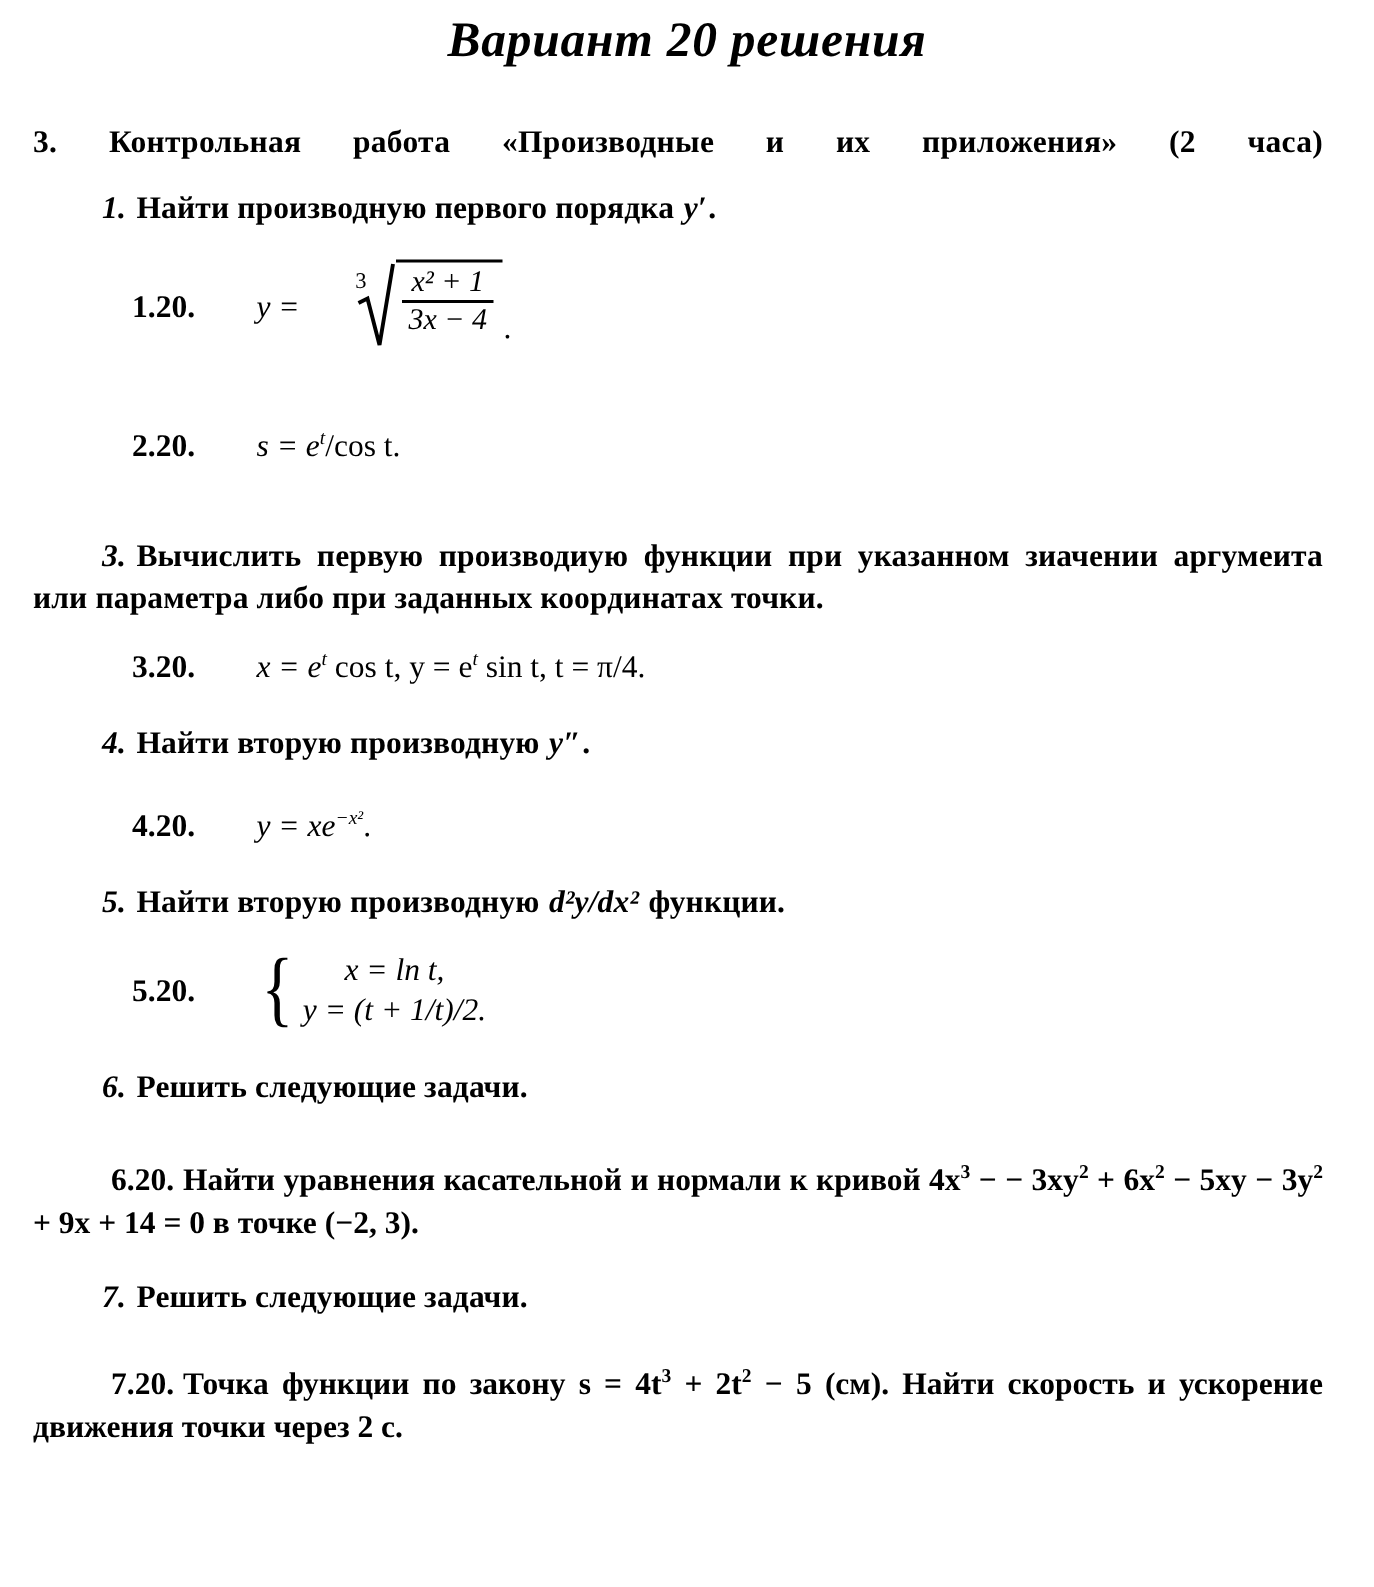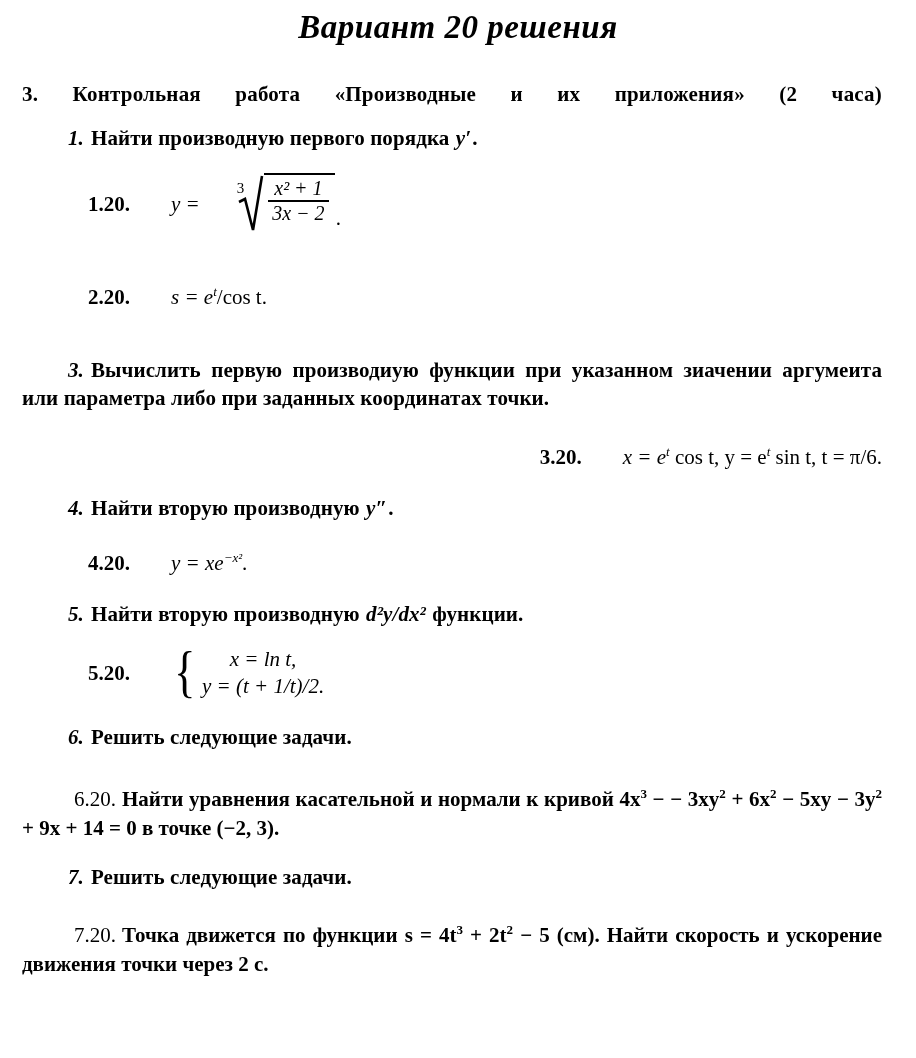--- a/index.html
+++ b/index.html
@@ -95,21 +95,21 @@
 
   
   .problem-par {
     font-size: 21px;
     font-weight: bold;
     margin: 30px 34px 0 22px;
     line-height: 1.35;
     text-align: justify;
     text-indent: 52px;
   }
-  .problem-par .pnum { font-weight: normal; padding-right: 6px; }
+  .problem-par .pnum { font-weight: bold; padding-right: 6px; }
 
   sup.sm {
     font-size: 0.62em;
     vertical-align: super;
     line-height: 0;
   }
 
   
   .radical-expr {
     display: inline-flex;
@@ -190,40 +190,40 @@
     <span class="radical-expr">
       <span class="rad-index">3</span>
       <span class="rad-sign">
         <svg width="26" height="62" viewBox="0 0 26 62" aria-hidden="true">
           <path d="M1 30 L7 27 L15 58 L24 4" fill="none" stroke="#000" stroke-width="2.6" stroke-linejoin="miter"></path>
         </svg>
       </span>
       <span class="rad-content">
         <span class="frac">
           <span class="numer">x² + 1</span>
-          <span class="denom">3x − 2</span>
+          <span class="denom">3x − 4</span>
         </span>
       </span>
       <span class="tail-dot">.</span>
     </span>
   </div>
 
 
   <div class="problem" style="margin-top:47px;">
     <span class="pnum">2.20.</span>
     <span class="pbody"><span>s = e</span><sup class="sm">t</sup><span class="up">/cos t.</span></span>
   </div>
 
   <div class="task-head two-line" style="margin-top:46px;">
     <span class="num">3.</span><span>Вычислить первую производиую функции при указанном зиачении аргумеита или параметра либо при заданных координатах точки.</span>
   </div>
 
-  <div class="problem" style="margin-top:31px;justify-content:flex-end;">
+  <div class="problem" style="margin-top:18px;">
     <span class="pnum">3.20.</span>
-    <span class="pbody"><span>x = e</span><sup class="sm">t</sup><span class="up"> cos t,  y = e</span><sup class="sm">t</sup><span class="up"> sin t,  t = π/6.</span></span>
+    <span class="pbody"><span>x = e</span><sup class="sm">t</sup><span class="up"> cos t,  y = e</span><sup class="sm">t</sup><span class="up"> sin t,  t = π/4.</span></span>
   </div>
 
   <div class="task-head" style="margin-top:24px;">
     <span class="num">4.</span><span>Найти вторую производную </span><span class="mathv">y″</span><span>.</span>
   </div>
 
   <div class="problem" style="">
     <span class="pnum">4.20.</span>
     <span class="pbody"><span>y = xe</span><sup class="sm">−x²</sup><span class="up">.</span></span>
   </div>
@@ -249,16 +249,16 @@
 
   <div class="problem-par" style="margin-top:34px;">
     <span class="pnum">6.20.</span><span>Найти уравнения касательной и нормали к кривой 4x</span><sup class="sm">3</sup><span> − − 3xy</span><sup class="sm">2</sup><span> + 6x</span><sup class="sm">2</sup><span> − 5xy − 3y</span><sup class="sm">2</sup><span> + 9x + 14 = 0 в точке (−2, 3).</span>
   </div>
 
   <div class="task-head" style="margin-top:22px;">
     <span class="num">7.</span><span>Решить следующие задачи.</span>
   </div>
 
   <div class="problem-par" style="margin-top:30px;">
-    <span class="pnum">7.20.</span><span>Точка движется по функции s = 4t</span><sup class="sm">3</sup><span> + 2t</span><sup class="sm">2</sup><span> − 5 (см). Найти скорость и ускорение движения точки через 2 с.</span>
+    <span class="pnum">7.20.</span><span>Точка функции по закону s = 4t</span><sup class="sm">3</sup><span> + 2t</span><sup class="sm">2</sup><span> − 5 (см). Найти скорость и ускорение движения точки через 2 с.</span>
   </div>
 
 </div>
 
 </body></html>

